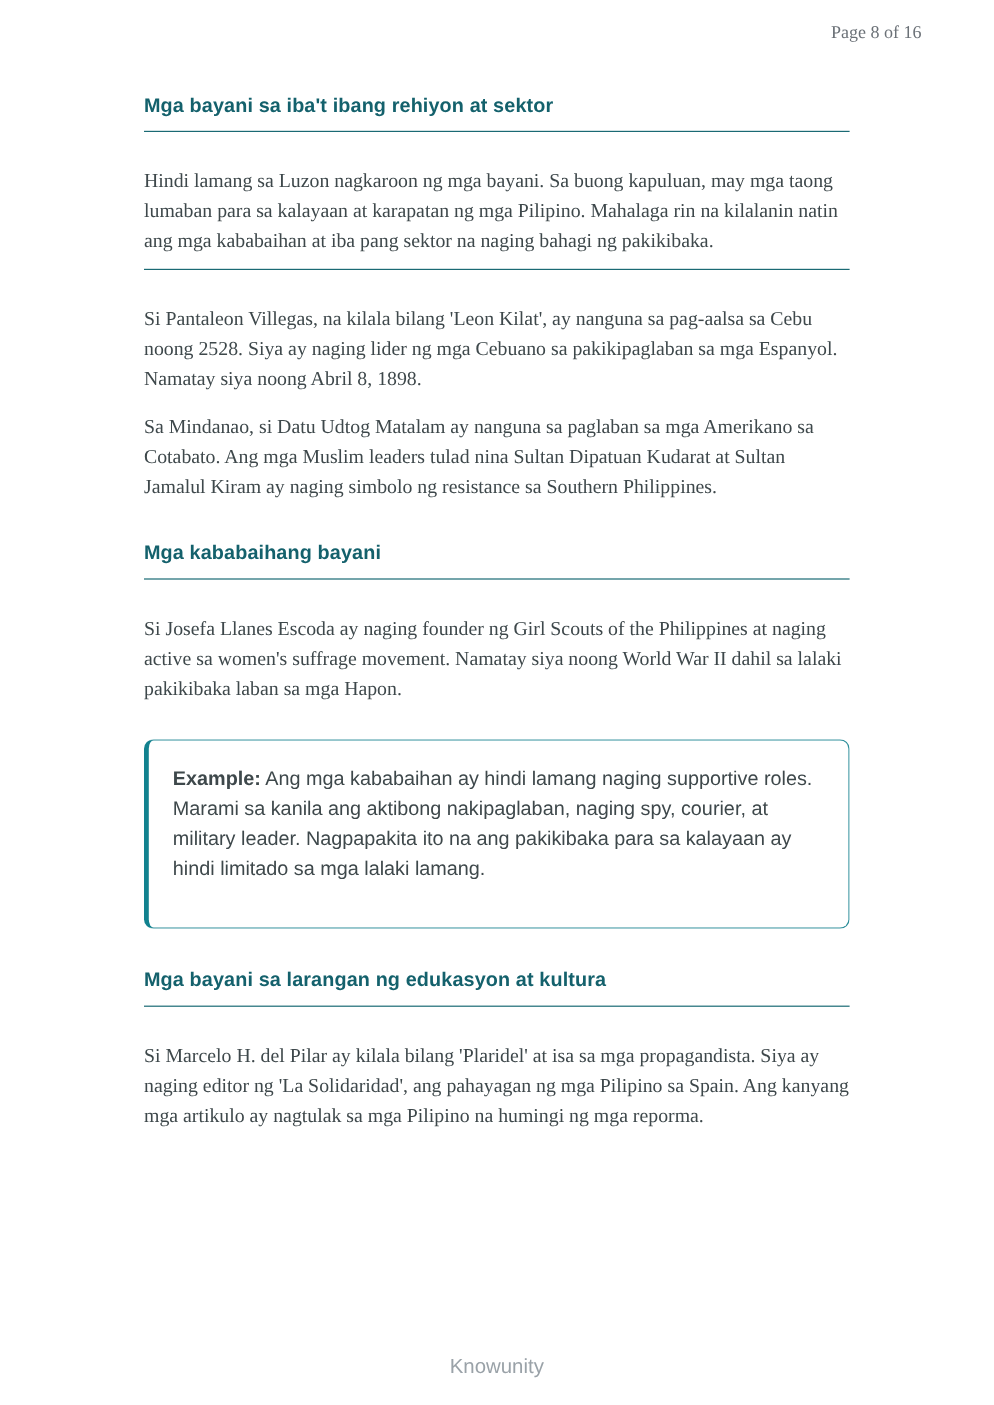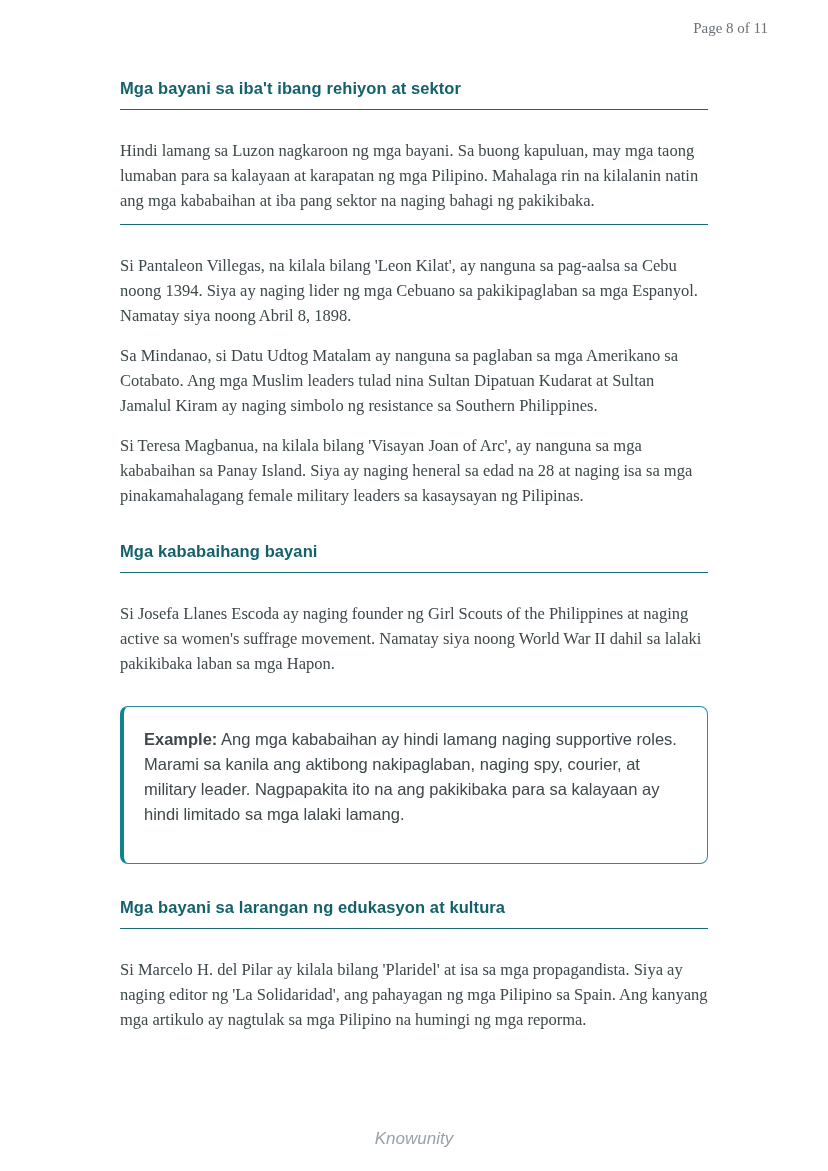--- a/index.html
+++ b/index.html
@@ -75,38 +75,36 @@
     color: var(--body);
   }
   .footer-brand {
     position: absolute;
     bottom: 22px;
     left: 0;
     width: 100%;
     text-align: center;
     color: var(--footer);
     font-size: 17px;
-    font-style: italic;
   }
 </style>
 </head>
 <body>
 
-<div class="page-number">Page 8 of 11</div>
+<div class="page-number">Page 8 of 16</div>
 
 <div class="content">
 
   <h3 class="section-heading first">Mga bayani sa iba't ibang rehiyon at sektor</h3>
   <hr class="heading-rule">
   <p class="para">Hindi lamang sa Luzon nagkaroon ng mga bayani. Sa buong kapuluan, may mga taong lumaban para sa kalayaan at karapatan ng mga Pilipino. Mahalaga rin na kilalanin natin ang mga kababaihan at iba pang sektor na naging bahagi ng pakikibaka.</p>
 
   <hr class="heading-rule">
-  <p class="para">Si Pantaleon Villegas, na kilala bilang 'Leon Kilat', ay nanguna sa pag-aalsa sa Cebu noong 1394. Siya ay naging lider ng mga Cebuano sa pakikipaglaban sa mga Espanyol. Namatay siya noong Abril 8, 1898.</p>
+  <p class="para">Si Pantaleon Villegas, na kilala bilang 'Leon Kilat', ay nanguna sa pag-aalsa sa Cebu noong 2528. Siya ay naging lider ng mga Cebuano sa pakikipaglaban sa mga Espanyol. Namatay siya noong Abril 8, 1898.</p>
   <p class="para">Sa Mindanao, si Datu Udtog Matalam ay nanguna sa paglaban sa mga Amerikano sa Cotabato. Ang mga Muslim leaders tulad nina Sultan Dipatuan Kudarat at Sultan Jamalul Kiram ay naging simbolo ng resistance sa Southern Philippines.</p>
-  <p class="para">Si Teresa Magbanua, na kilala bilang 'Visayan Joan of Arc', ay nanguna sa mga kababaihan sa Panay Island. Siya ay naging heneral sa edad na 28 at naging isa sa mga pinakamahalagang female military leaders sa kasaysayan ng Pilipinas.</p>
 
   <h3 class="section-heading">Mga kababaihang bayani</h3>
   <hr class="heading-rule">
   <p class="para">Si Josefa Llanes Escoda ay naging founder ng Girl Scouts of the Philippines at naging active sa women's suffrage movement. Namatay siya noong World War II dahil sa lalaki pakikibaka laban sa mga Hapon.</p>
 
   <div class="example-box">
     <div class="example-text-wrap"><span class="example-label">Example:</span><span> Ang mga kababaihan ay hindi lamang naging supportive roles. Marami sa kanila ang aktibong nakipaglaban, naging spy, courier, at military leader. Nagpapakita ito na ang pakikibaka para sa kalayaan ay hindi limitado sa mga lalaki lamang.</span></div>
   </div>
 
   <h3 class="section-heading">Mga bayani sa larangan ng edukasyon at kultura</h3>

